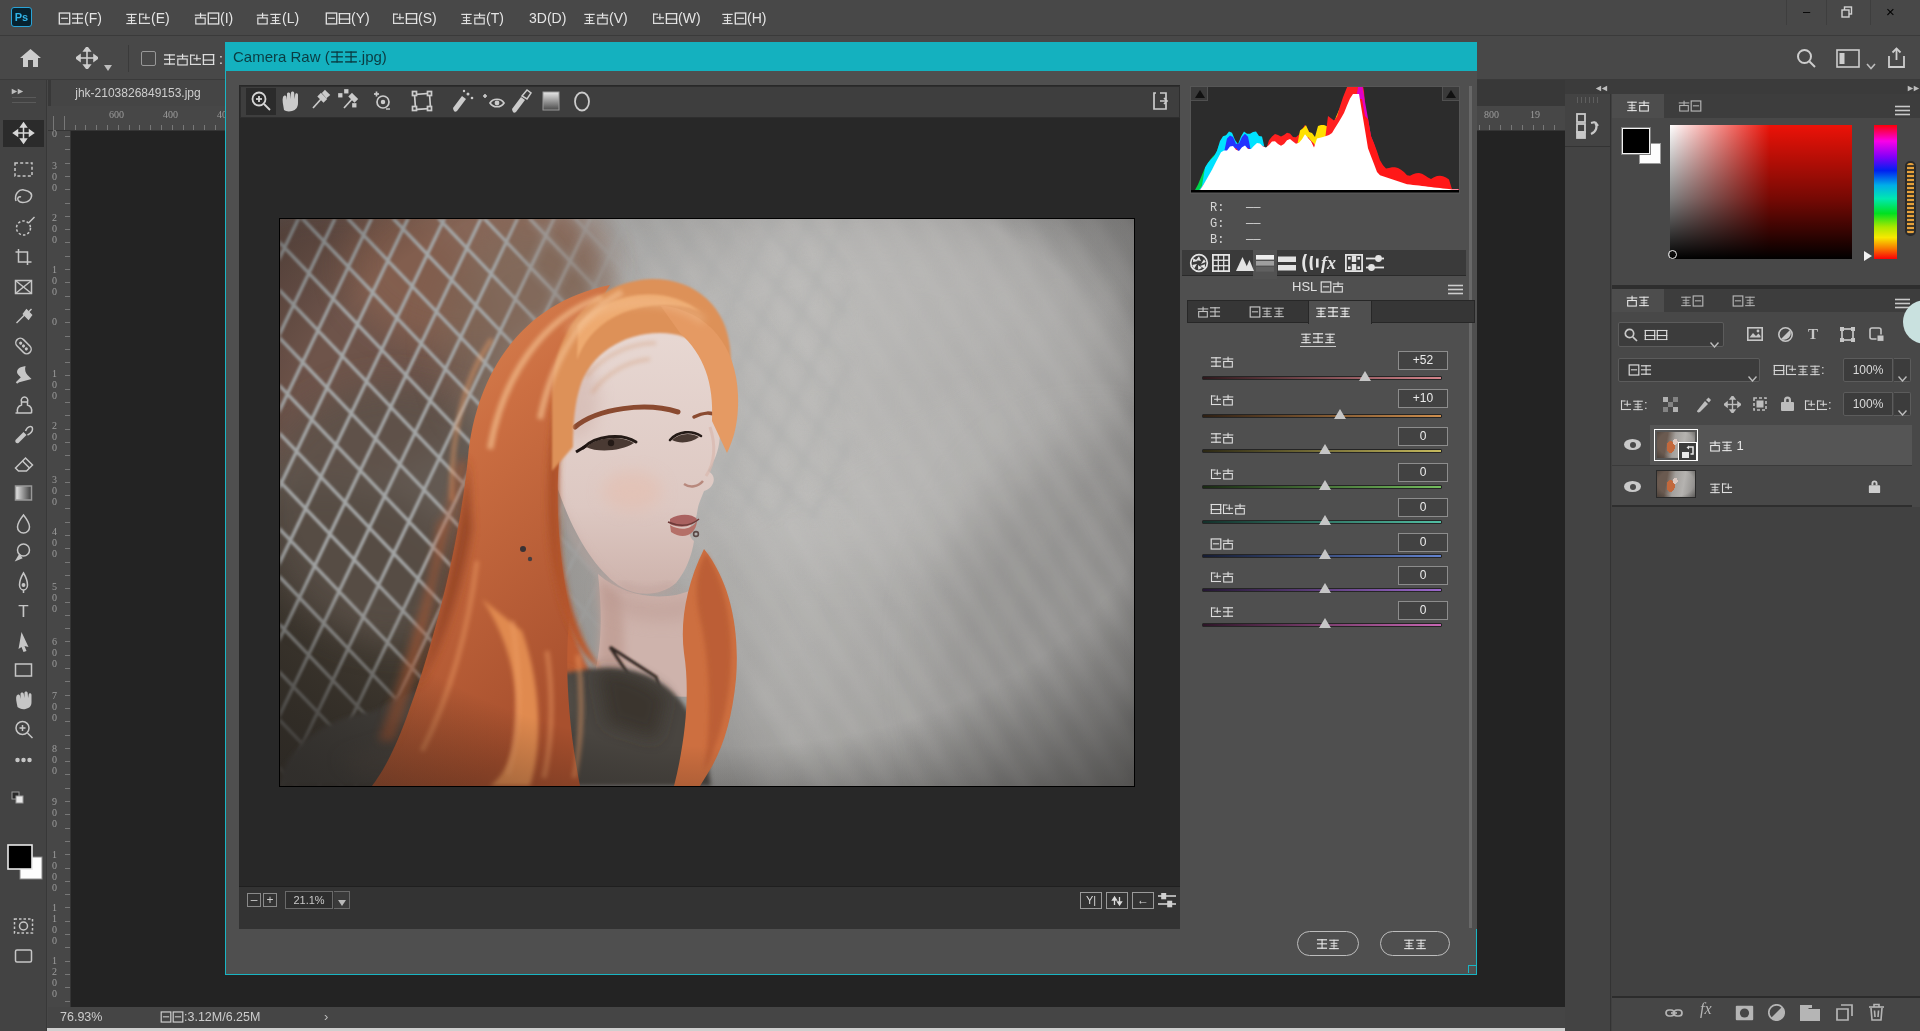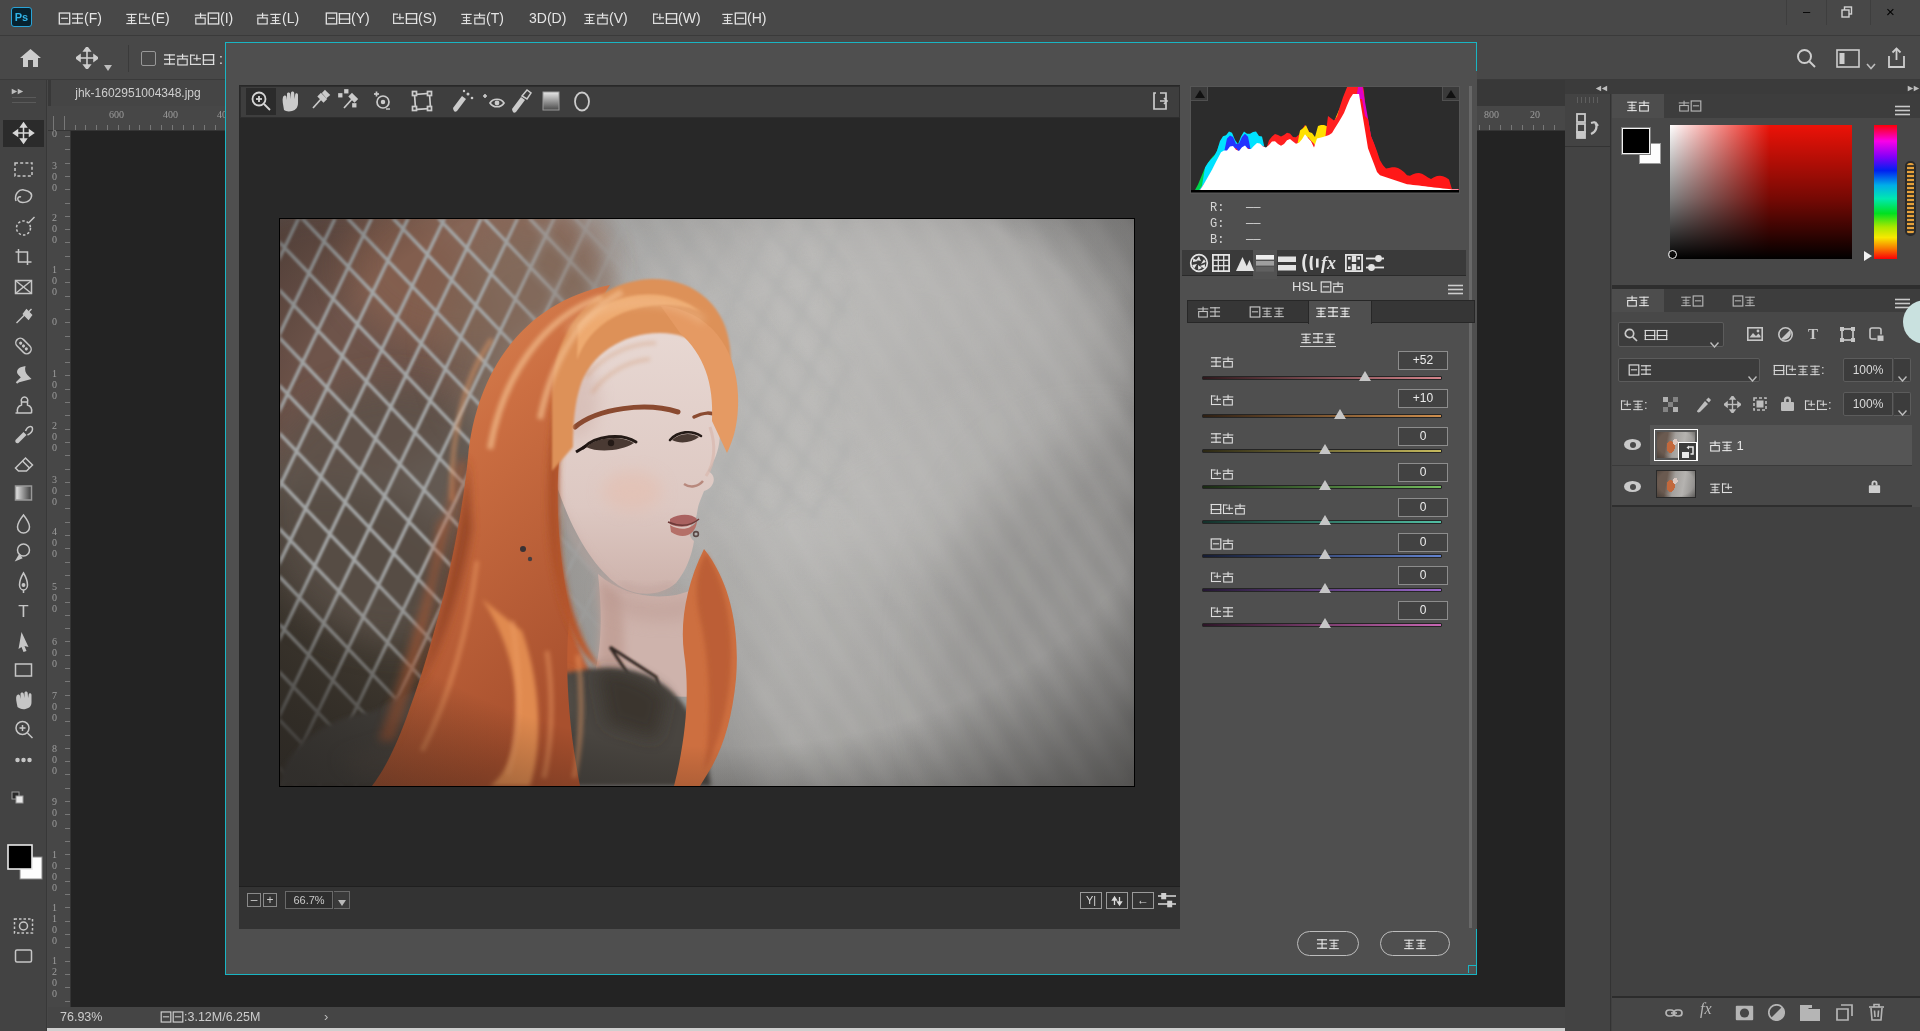--- a/index.html
+++ b/index.html
@@ -350,21 +350,21 @@
     </g>
     <defs>
           <linearGradient id="tgrad" x1="0" y1="0" x2="1" y2="0">
             <stop offset="0" stop-color="#e8e8e8"></stop>
             <stop offset="1" stop-color="#3a3a3a"></stop>
           </linearGradient>
         </defs>
   </svg>
   </div>
   <div class="abs" id="tabrow"></div>
-  <div class="abs" id="doctab"><span class="cn">jhk-1602951004348.jpg</span></div>
+  <div class="abs" id="doctab"><span class="cn">jhk-2103826849153.jpg</span></div>
   <div class="abs" id="hruler">
       <div class="tick" style="left:5.0px;bottom:0;width:1px;height:14px"></div>
       <div class="tick" style="left:15.8px;bottom:0;width:1px;height:14px"></div>
       <div class="tick" style="left:26.6px;bottom:0;width:1px;height:5px"></div>
       <div class="tick" style="left:37.4px;bottom:0;width:1px;height:5px"></div>
       <div class="tick" style="left:48.2px;bottom:0;width:1px;height:5px"></div>
       <div class="tick" style="left:59.0px;bottom:0;width:1px;height:5px"></div>
       <div class="tick" style="left:69.8px;bottom:0;width:1px;height:5px"></div>
       <div class="tick" style="left:80.6px;bottom:0;width:1px;height:5px"></div>
       <div class="tick" style="left:91.4px;bottom:0;width:1px;height:5px"></div>
@@ -497,21 +497,21 @@
       <div class="tick" style="left:1463.0px;bottom:0;width:1px;height:5px"></div>
       <div class="tick" style="left:1473.8px;bottom:0;width:1px;height:5px"></div>
       <div class="tick" style="left:1484.6px;bottom:0;width:1px;height:5px"></div>
       <div class="tick" style="left:1495.4px;bottom:0;width:1px;height:5px"></div>
       <div class="tick" style="left:1506.2px;bottom:0;width:1px;height:5px"></div>
       <div class="tick" style="left:1517.0px;bottom:0;width:1px;height:5px"></div>
       <div class="rnum" style="left:61px;top:3px">600</div>
       <div class="rnum" style="left:115px;top:3px">400</div>
       <div class="rnum" style="left:169px;top:3px">400</div>
       <div class="rnum" style="left:1436px;top:3px">800</div>
-      <div class="rnum" style="left:1482px;top:3px">20</div>
+      <div class="rnum" style="left:1482px;top:3px">19</div>
     </div>
   <div class="abs" id="vruler">
       <div class="tick" style="top:5.0px;right:0;height:1px;width:5px"></div>
       <div class="tick" style="top:18.3px;right:0;height:1px;width:5px"></div>
       <div class="tick" style="top:31.6px;right:0;height:1px;width:5px"></div>
       <div class="tick" style="top:44.9px;right:0;height:1px;width:5px"></div>
       <div class="tick" style="top:58.2px;right:0;height:1px;width:5px"></div>
       <div class="tick" style="top:71.5px;right:0;height:1px;width:5px"></div>
       <div class="tick" style="top:84.8px;right:0;height:1px;width:5px"></div>
       <div class="tick" style="top:98.1px;right:0;height:1px;width:5px"></div>
@@ -972,20 +972,31 @@
   <div class="abs" style="left:1869px;top:1003px"><svg width="15" height="18" viewBox="0 0 15 18" fill="none" stroke="#b5b5b5" stroke-width="1.6">
         <path d="M2 5 L3 17 L12 17 L13 5"></path>
         <line x1="0" y1="4" x2="15" y2="4"></line>
         <path d="M5 4 L5 1.5 L10 1.5 L10 4"></path>
         <line x1="5.5" y1="7.5" x2="6" y2="14"></line>
         <line x1="9.5" y1="7.5" x2="9" y2="14"></line>
       </svg></div>
 
   <div class="abs" style="left:1903px;top:300px;width:44px;height:44px;border-radius:50%;background:#cde6e4;opacity:0.97"></div>
   <div class="abs" id="dialog"></div>
+  <div class="abs" id="dlgtitle"><span style="margin-left:8px" class="cn">Camera Raw (<svg style="width:14px;height:14px" viewBox="0 0 100 100" fill="currentColor">
+          <rect x="8" y="10" width="84" height="10"></rect>
+          <rect x="8" y="44" width="84" height="9"></rect>
+          <rect x="8" y="80" width="84" height="10"></rect>
+          <rect x="46" y="10" width="9" height="80"></rect>
+        </svg><svg style="width:14px;height:14px" viewBox="0 0 100 100" fill="currentColor">
+          <rect x="8" y="10" width="84" height="10"></rect>
+          <rect x="8" y="44" width="84" height="9"></rect>
+          <rect x="8" y="80" width="84" height="10"></rect>
+          <rect x="46" y="10" width="9" height="80"></rect>
+        </svg>.jpg)</span></div>
   <div class="abs" id="preview"></div>
   <div class="abs" id="dlgtools"></div>
   <div class="abs" style="left:240px;top:86px;width:940px;height:32px">
     <svg width="940" height="32" viewBox="0 0 940 32">
       <rect x="6" y="2" width="30" height="27" fill="#2b2b2b"></rect>
       <g fill="none" stroke="#d6d6d6" stroke-width="1.8">
         <circle cx="19" cy="13" r="6.5"></circle>
           <line x1="24" y1="18" x2="30" y2="24"></line>
         <line x1="19" y1="10" x2="19" y2="16"></line>
           <line x1="16" y1="13" x2="22" y2="13"></line>
@@ -1225,21 +1236,21 @@
 
       <circle cx="243" cy="330" r="3" fill="#3a3234"></circle>
           <circle cx="250" cy="340" r="2.2" fill="#463e40"></circle>
     </g>
     <rect width="854" height="567" fill="url(#vig)"></rect>
   </svg>
   </div>
   <div class="abs" id="pvbar"></div>
   <div class="abs" style="left:247px;top:893px;width:14px;height:14px;border:1px solid #8a8a8a;color:#c9c9c9;font-size:12px;text-align:center;line-height:12px">–</div>
   <div class="abs" style="left:263px;top:893px;width:14px;height:14px;border:1px solid #8a8a8a;color:#c9c9c9;font-size:12px;text-align:center;line-height:12px">+</div>
-  <div class="abs" style="left:285px;top:891px;width:48px;height:18px;border:1px solid #6a6a6a;background:#2e2e2e;color:#c9c9c9;font-size:11px;text-align:center;line-height:17px">66.7%</div>
+  <div class="abs" style="left:285px;top:891px;width:48px;height:18px;border:1px solid #6a6a6a;background:#2e2e2e;color:#c9c9c9;font-size:11px;text-align:center;line-height:17px">21.1%</div>
   <div class="abs" style="left:334px;top:891px;width:16px;height:18px;border:1px solid #6a6a6a;border-left:none;background:#3a3a3a;color:#b9b9b9;text-align:center"><svg width="8" height="6" viewBox="0 0 8 6" style="margin-top:6px">
         <path d="M0 0 L8 0 L4 6 Z" fill="#b9b9b9"></path>
       </svg></div>
   <div class="abs" style="left:1080px;top:892px;width:22px;height:17px;border:1px solid #9a9a9a;color:#d9d9d9;font-size:11px;text-align:center;line-height:15px">Y|</div>
   <div class="abs" style="left:1106px;top:892px;width:22px;height:17px;border:1px solid #9a9a9a;color:#d9d9d9;text-align:center"><svg width="12" height="12" viewBox="0 0 12 12" style="margin-top:2px" fill="#d9d9d9">
         <path d="M3.5 10 L3.5 3 M3.5 2 L1.5 5 L5.5 5 Z" stroke="#d9d9d9" stroke-width="1.3"></path>
         <path d="M8.5 2 L8.5 9 M8.5 10 L6.5 7 L10.5 7 Z" stroke="#d9d9d9" stroke-width="1.3"></path>
       </svg></div>
   <div class="abs" style="left:1132px;top:892px;width:22px;height:17px;border:1px solid #9a9a9a;color:#d9d9d9;font-size:12px;text-align:center;line-height:15px">←</div>
   <div class="abs" style="left:1158px;top:893px"><svg width="18" height="15" viewBox="0 0 18 15" stroke="#d0d0d0" stroke-width="1.6" fill="#d0d0d0">

